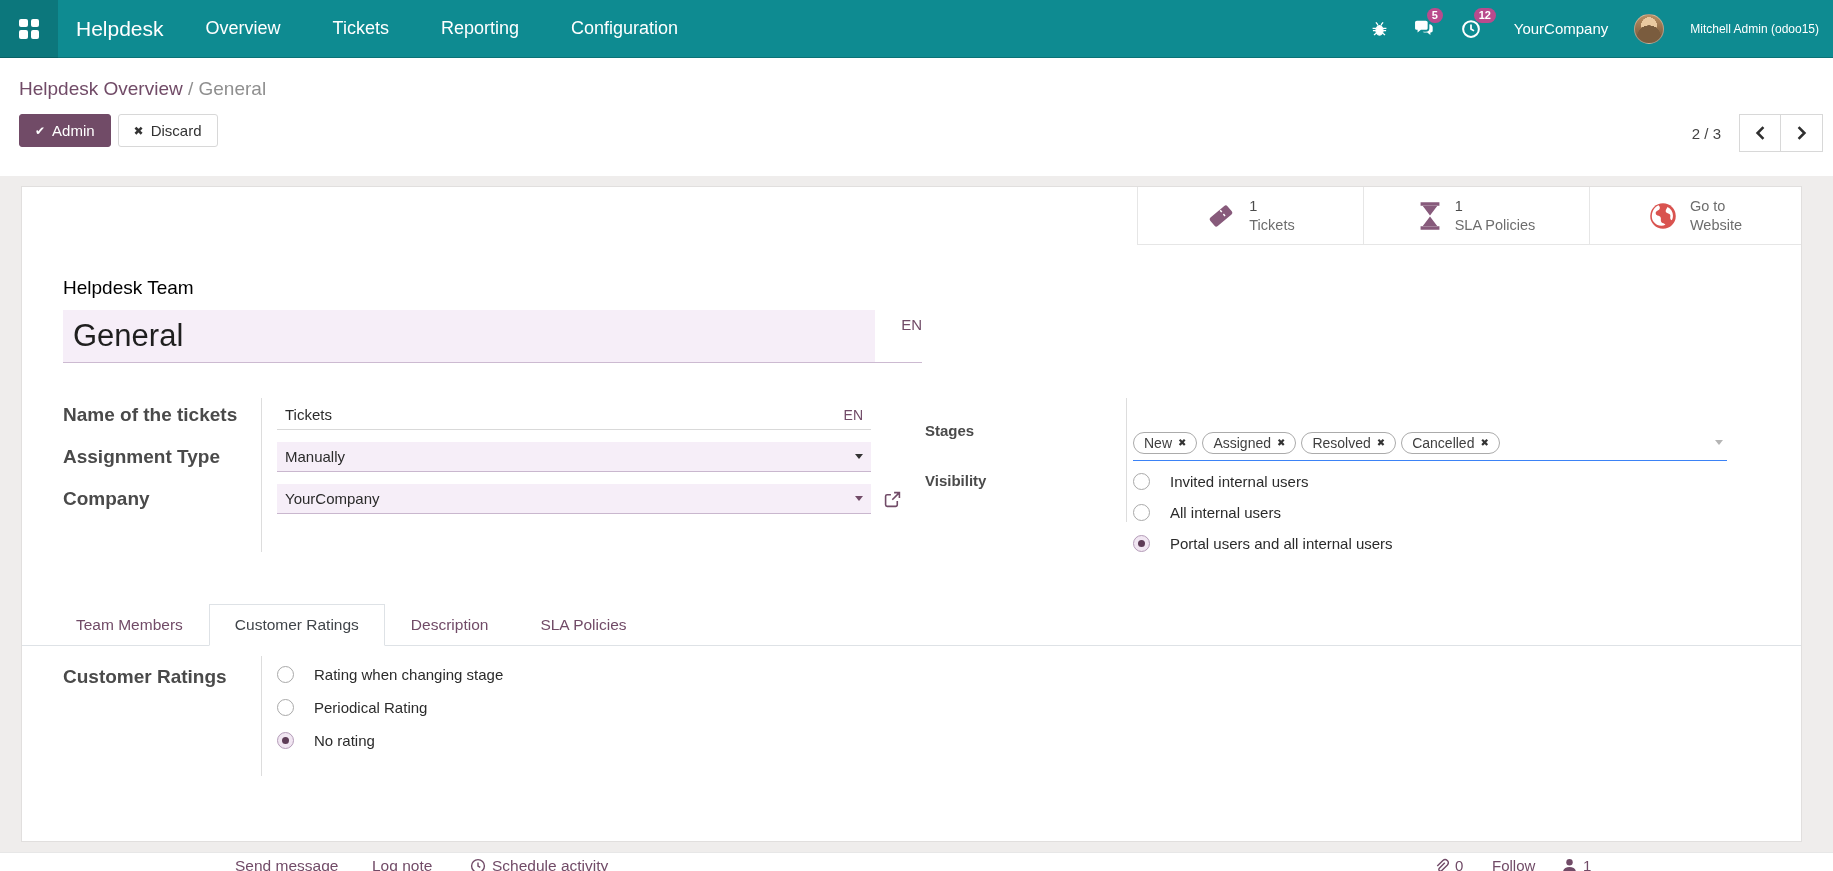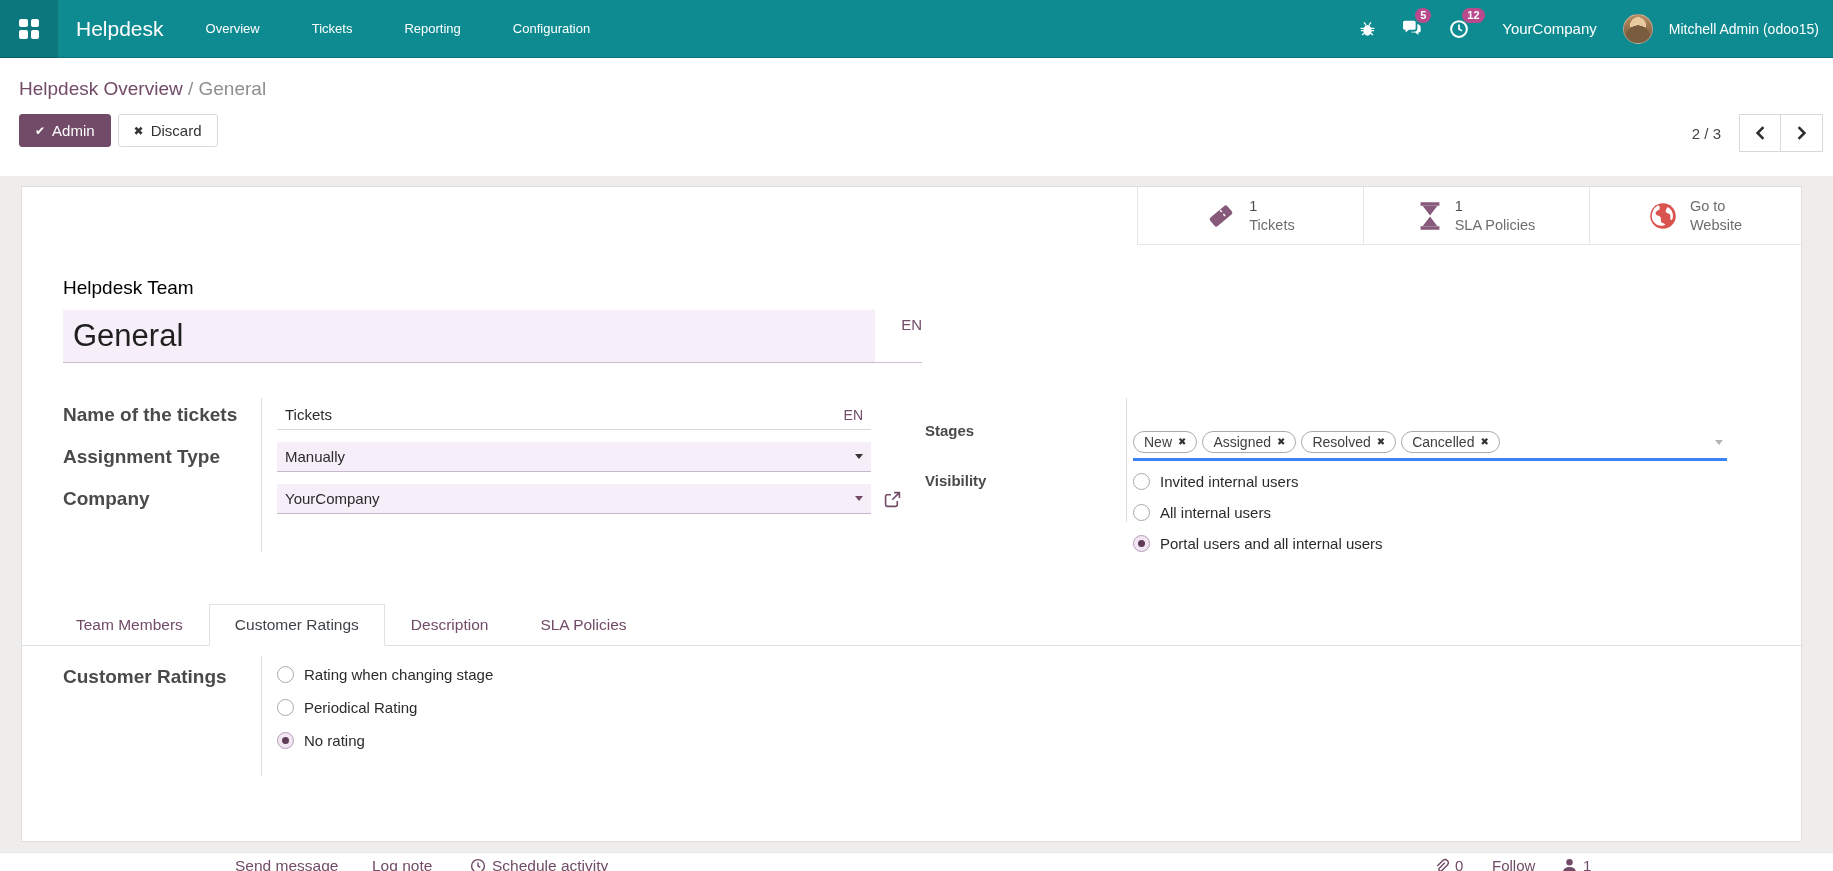--- a/index.html
+++ b/index.html
@@ -9,33 +9,33 @@
     background:#fff; overflow:hidden; color:#2b2b2b;
   }
   
   .navbar { position:absolute; top:0; left:0; right:0; height:58px; background:#0e8b91;
             display:flex; align-items:center; color:#fff; border-bottom:1px solid rgba(0,0,0,.18); }
   .apps-btn { width:58px; height:58px; background:rgba(0,0,0,.14); display:flex; align-items:center; justify-content:center; cursor:pointer; }
   .grid-icon { width:20px; height:20px; display:grid; grid-template-columns:1fr 1fr; grid-template-rows:1fr 1fr; gap:3px; }
   .grid-icon i { background:#fff; border-radius:2px; }
   .brand { font-size:21px; margin:0 16px 0 18px; font-weight:500; }
   .nav-menu { display:flex; height:100%; }
-  .nav-item { padding:12px 26px; display:flex; align-items:center; font-size:13px; cursor:pointer; }
+  .nav-item { padding:12px 26px; display:flex; align-items:center; font-size:18px; cursor:pointer; }
   .nav-right { margin-left:auto; display:flex; align-items:center; }
   .nav-icon-btn { position:relative; padding:0 13px; display:flex; align-items:center; cursor:pointer; height:58px; }
   .nav-badge { position:absolute; top:8px; left:26px; background:#b94b8d; color:#fff; border-radius:10px;
                font-size:11px; line-height:13px; padding:1px 5px; font-weight:700; }
   .nav-company { font-size:15px; margin:0 26px 0 20px; cursor:pointer; }
   .nav-user { display:flex; align-items:center; margin-right:14px; cursor:pointer; }
   .avatar { width:30px; height:30px; border-radius:50%; border:1px solid rgba(255,255,255,.35);
             background:
               radial-gradient(circle at 50% 80%, #7a5c3e 0 45%, transparent 46%),
               radial-gradient(circle at 50% 36%, #e9c9a0 0 34%, transparent 35%),
               linear-gradient(#b98f63, #6e4f33); }
-  .nav-user span { font-size:14px; margin-left:16px; }
+  .nav-user span { font-size:12px; margin-left:26px; }
   
   .control-panel { position:absolute; top:58px; left:0; right:0; height:118px; background:#fff; }
   .breadcrumb { position:absolute; left:19px; top:20px; font-size:19px; }
   .bc-parent { color:#714B67; cursor:pointer; }
   .bc-sep, .bc-current { color:#8f8f8f; }
   .cp-btns { position:absolute; left:19px; top:56px; display:flex; gap:7px; }
   .btn { font-family:"Liberation Sans",sans-serif; font-size:15px; border-radius:3px; padding:7px 15px; cursor:pointer; display:flex; align-items:center; gap:7px; }
   .btn-save { background:#714B67; border:1px solid #714B67; color:#fff; }
   .btn-discard { background:#fff; border:1px solid #d8d8d8; color:#333; }
   .btn .glyph { font-family:"DejaVu Sans",sans-serif; font-size:12px; }
@@ -74,27 +74,27 @@
   .field-value { height:30px; display:flex; align-items:center; font-size:15px; color:#2b2b2b;
                  padding:0 8px; border-bottom:1px solid #d9d9d9; cursor:text; }
   .lavender { background:#f6eef8; border-bottom:1px solid #c9b7ce; }
   .lang-inline { margin-left:auto; font-size:14px; color:#714B67; cursor:pointer; }
   .caret { margin-left:auto; width:0; height:0; border-left:4.5px solid transparent; border-right:4.5px solid transparent; border-top:5px solid #714B67; }
   .caret.dark { border-top-color:#333; }
   .ext-icon { position:absolute; right:-30px; top:7px; cursor:pointer; line-height:0; }
   
   .grp-label { width:208px; font-size:15px; font-weight:700; color:#4a4a4a; flex:none; }
   .tag-row-outer { display:flex; height:42px;margin-top:28px; }
-  .tag-row { position:relative; width:594px; display:flex; align-items:center; gap:5px; border-bottom:3px solid #3b82f6; margin:3px 0; cursor:text; }
+  .tag-row { position:relative; width:594px; display:flex; align-items:center; gap:5px; border-bottom:1px solid #3b82f6; margin:3px 0; cursor:text; }
   .tag { border:1px solid #ababab; border-radius:14px; background:#fff; padding:2px 10px; font-size:14px; color:#3f3f3f;
          display:flex; align-items:center; gap:6px; }
   .tag-x { font-family:"DejaVu Sans",sans-serif; font-size:10px; font-weight:700; color:#333; cursor:pointer; }
   .tagrow-caret { position:absolute; right:4px; top:15px; width:0; height:0; border-left:4.5px solid transparent; border-right:4.5px solid transparent; border-top:5px solid #b5b5b5; cursor:pointer; }
   
-  .radio-row { display:flex; align-items:center; height:31px; gap:10px; cursor:pointer; }
+  .radio-row { display:flex; align-items:center; height:31px; gap:20px; cursor:pointer; }
   .radio { width:17px; height:17px; border-radius:50%; border:1px solid #a9a9a9; background:#fff; position:relative; flex:none; }
   .radio.checked { border-color:#b49cb8; background:#f1e6f2; }
   .radio.checked::after { content:""; position:absolute; left:4px; top:4px; width:7px; height:7px; border-radius:50%; background:#5e3c57; }
   .radio-label { font-size:15px; color:#2b2b2b; }
   .vis-rows { padding-top:2px; }
   
   .tabs { position:absolute; left:0; right:0; top:417px; height:42px; border-bottom:1px solid #dee2e6; display:flex; padding-left:28px; }
   .tab { padding:0 25px; display:flex; align-items:center; font-size:15.5px; color:#714B67; cursor:pointer;
          border:1px solid transparent; margin-bottom:-1px; }
   .tab.active { background:#fff; color:#40454a; border-color:#dee2e6; border-bottom-color:#fff; }

